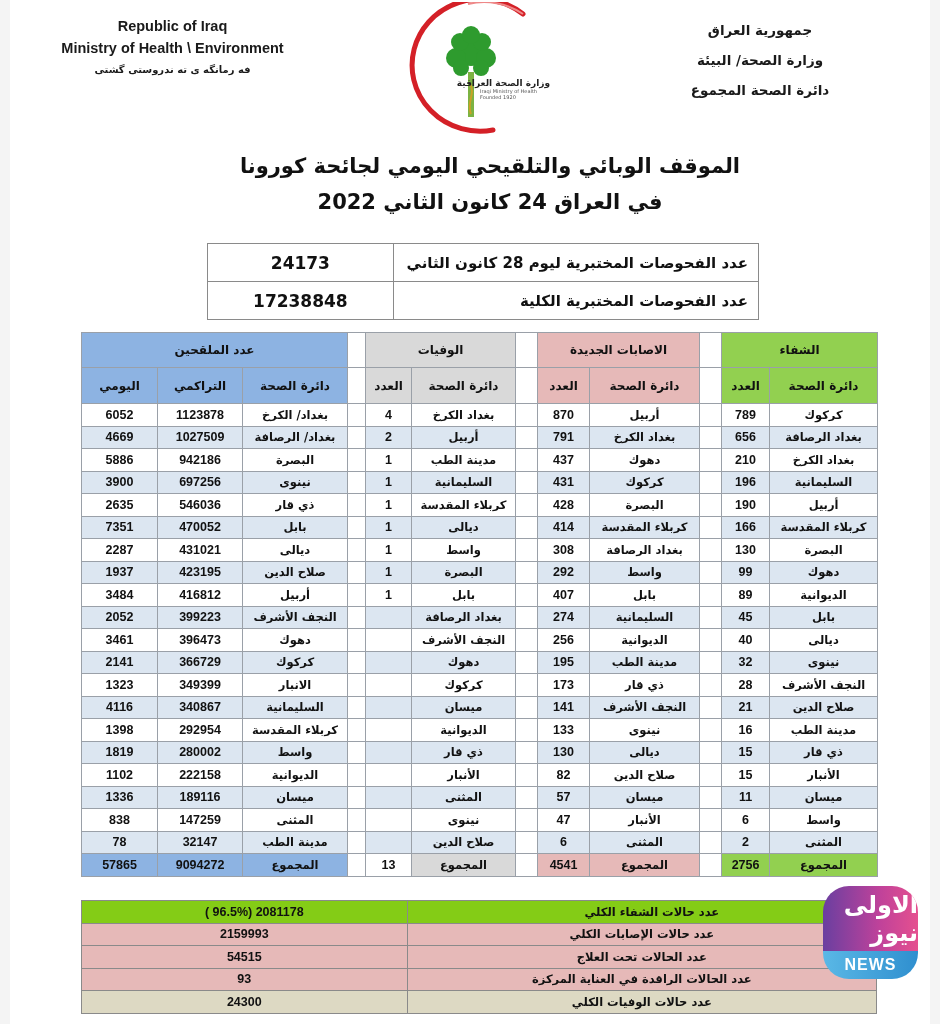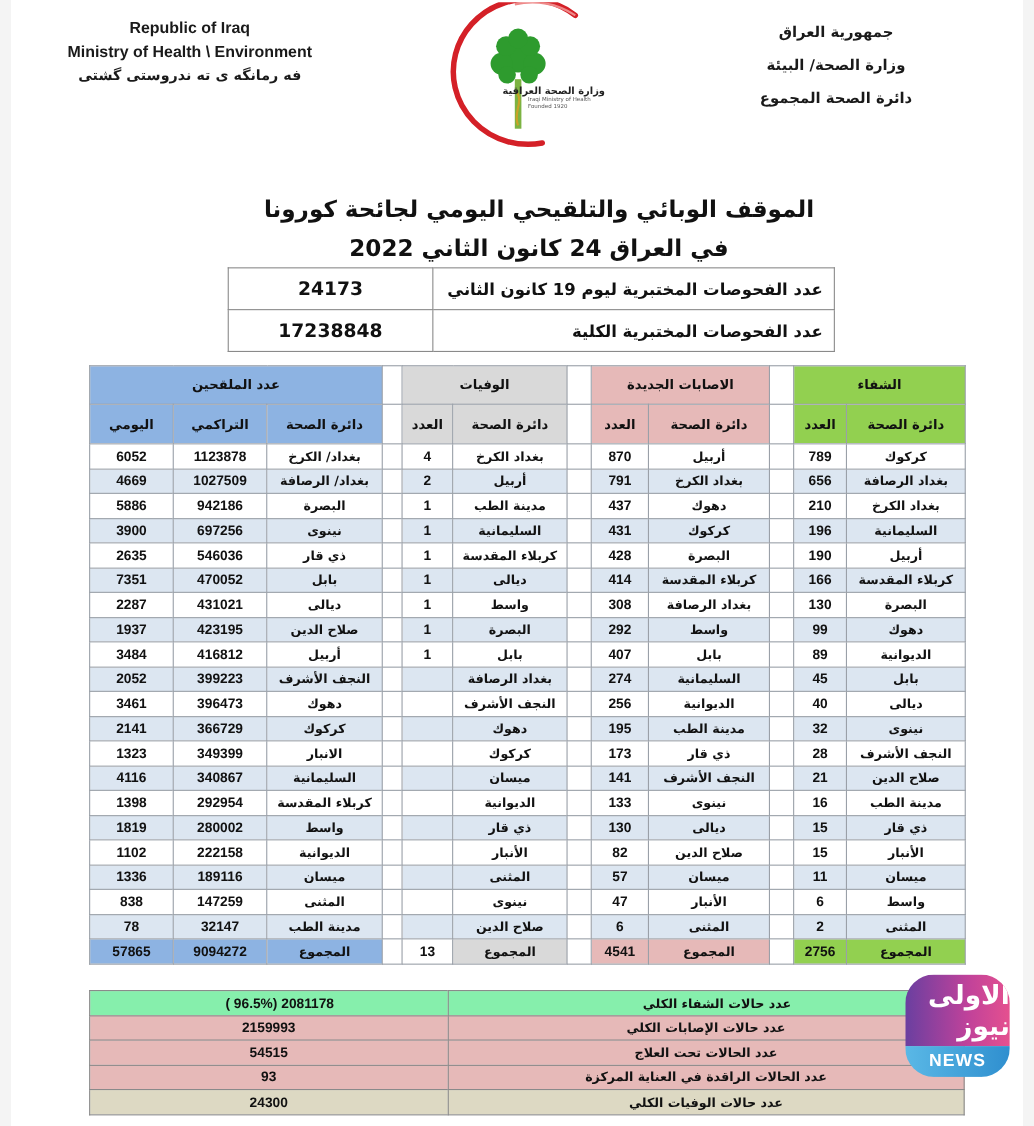--- a/index.html
+++ b/index.html
@@ -2,28 +2,28 @@
 <html><head>
 <meta charset="utf-8">
 <style>
   * { box-sizing: border-box; margin: 0; padding: 0; }
   html, body { width: 940px; height: 1024px; background: #f4f4f4; overflow: hidden; }
   body { font-family: "DejaVu Sans", sans-serif; color: #111; position: relative; }
   .page { position: absolute; left: 10px; top: 0; width: 920px; height: 1024px; background: #ffffff; }
 
   
   .hdr-en { position: absolute; left: 20px; top: 15px; width: 285px; text-align: center; font-family: "Liberation Sans", sans-serif; font-weight: bold; font-size: 14.5px; line-height: 22px; color: #1a1a1a; }
-  .hdr-en .ku { font-family: "DejaVu Sans", sans-serif; font-size: 13px; }
+  .hdr-en .ku { font-family: "DejaVu Sans", sans-serif; font-size: 10px; }
   .hdr-ar { position: absolute; left: 670px; top: 15px; width: 160px; text-align: center; direction: rtl; font-weight: bold; font-size: 13.5px; line-height: 30px; color: #1a1a1a; }
   .logo { position: absolute; left: 388px; top: 2px; width: 150px; height: 135px; }
   .logo-text { position: absolute; left: 470px; top: 78px; width: 70px; direction: rtl; text-align: left; }
   .logo-text .l1 { font-size: 9px; font-weight: bold; color: #222; white-space: nowrap; }
   .logo-text .l2, .logo-text .l3 { font-size: 5px; color: #555; white-space: nowrap; direction: ltr; }
 
-  .title { position: absolute; left: 200px; top: 148px; width: 560px; text-align: center; direction: rtl; font-weight: bold; font-size: 21px; line-height: 36px; color: #111; margin-top: 24px; }
+  .title { position: absolute; left: 200px; top: 148px; width: 560px; text-align: center; direction: rtl; font-weight: bold; font-size: 21px; line-height: 36px; color: #111; }
 
   
   .tests { position: absolute; left: 197px; top: 243px; width: 552px; border-collapse: collapse; }
   .tests td { border: 1.5px solid #8a8a8a; height: 38px; font-weight: bold; }
   .tests .lbl { direction: rtl; text-align: right; padding-right: 10px; font-size: 15px; width: 366px; }
   .tests .val { text-align: center; font-size: 17px; width: 186px; }
 
   
   .main { position: absolute; left: 71px; top: 332px; width: 796px; border-collapse: collapse; table-layout: fixed; direction: rtl; }
   .main td, .main th { border: 1px solid #9aa0a8; height: 22.5px; text-align: center; font-size: 11.5px; font-weight: bold; padding: 0 2px; overflow: hidden; white-space: nowrap; }
@@ -39,21 +39,21 @@
   .main tr.tot td.t-inf { background: #e6b9b8; }
   .main tr.tot td.t-dth { background: #d9d9d9; }
   .main tr.tot td.t-vac { background: #8db3e2; }
   .num { font-family: "Liberation Sans", sans-serif; font-size: 12.5px !important; }
 
   
   .summary { position: absolute; left: 71px; top: 900px; width: 796px; border-collapse: collapse; direction: rtl; }
   .summary td { border: 1px solid #8a8a8a; height: 22.5px; font-weight: bold; font-size: 11.5px; text-align: center; }
   .summary td.sl { width: 470px; }
   .summary td.sv { width: 326px; font-family: "Liberation Sans", sans-serif; font-size: 12.5px; }
-  .s-green td { background: #86efac; padding-left: 20px; }
+  .s-green td { background: #84cc16; padding-left: 20px; }
   .s-pink td { background: #e6b9b8; }
   .s-gray td { background: #ddd9c3; }
 
   
   .badge { position: absolute; left: 813px; top: 886px; width: 95px; height: 93px; border-radius: 26px; overflow: hidden; }
   .badge .top { height: 65px; background: linear-gradient(90deg, #6a3fa0 0%, #c0429a 60%, #e5508f 100%); display: flex; align-items: center; justify-content: center; color: #fff; font-weight: bold; font-size: 24px; direction: rtl; }
   .badge .bot { height: 28px; background: linear-gradient(90deg, #5ab8e6, #2f8fcf); color: #fff; font-family: "Liberation Sans", sans-serif; font-weight: bold; font-size: 16px; text-align: center; line-height: 28px; letter-spacing: 1px; }
 </style>
 </head>
 <body>
@@ -96,21 +96,21 @@
 
   <div class="title">
     <div>الموقف الوبائي والتلقيحي اليومي لجائحة كورونا</div>
     <div>في العراق  24  كانون الثاني 2022</div>
   </div>
 
   <table class="tests">
     <tbody>
         <tr>
       <td class="val">24173</td>
-      <td class="lbl">عدد الفحوصات المختبرية  ليوم 19  كانون الثاني</td>
+      <td class="lbl">عدد الفحوصات المختبرية  ليوم 28  كانون الثاني</td>
     </tr>
     <tr>
       <td class="val">17238848</td>
       <td class="lbl">عدد الفحوصات المختبرية الكلية</td>
     </tr>
   </tbody>
     </table>
 
   <table class="main" id="main-table">
     <colgroup>

